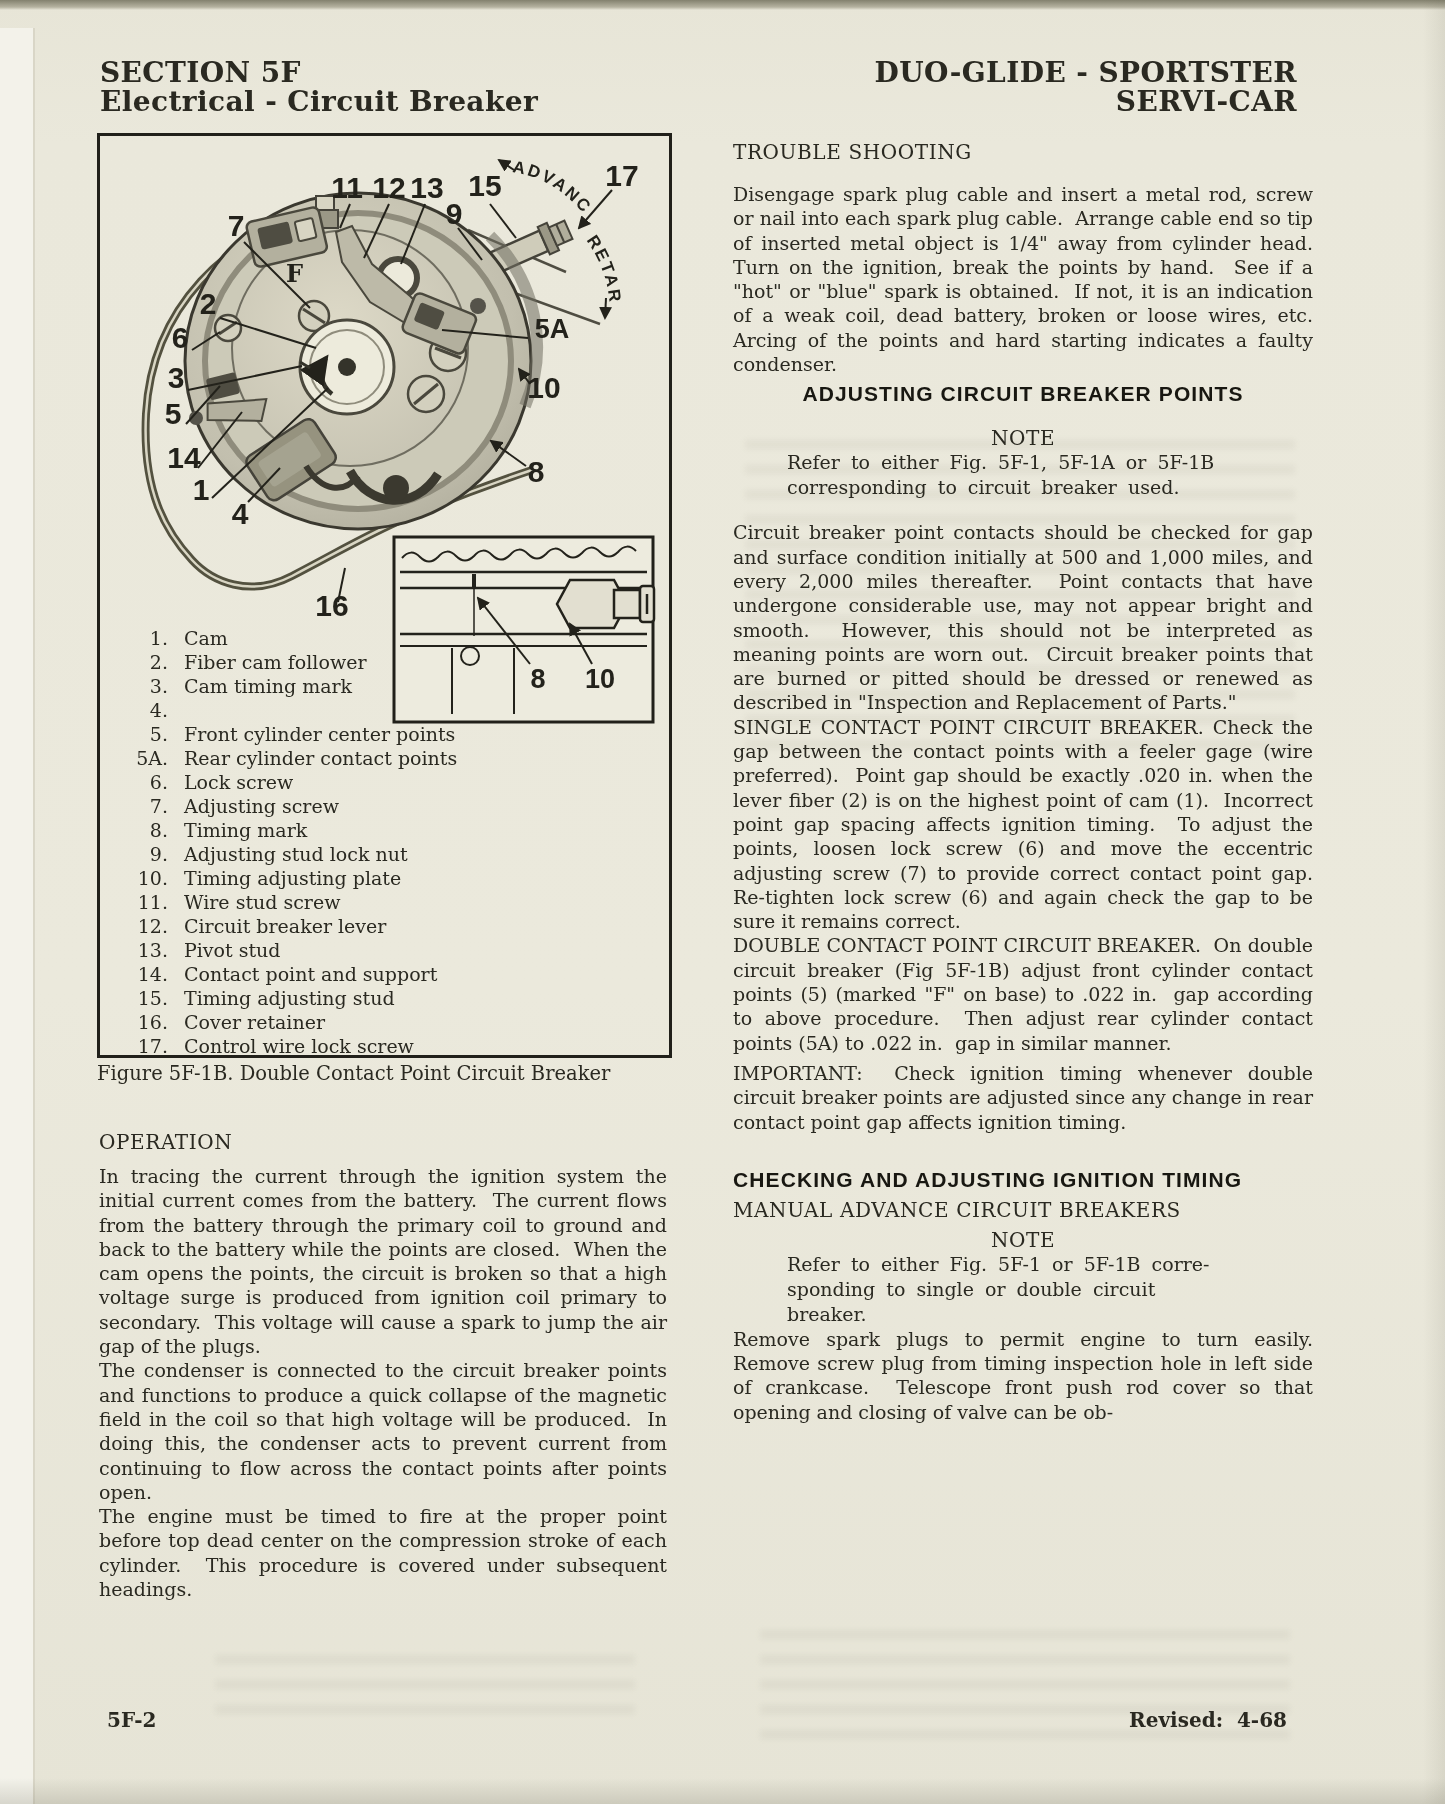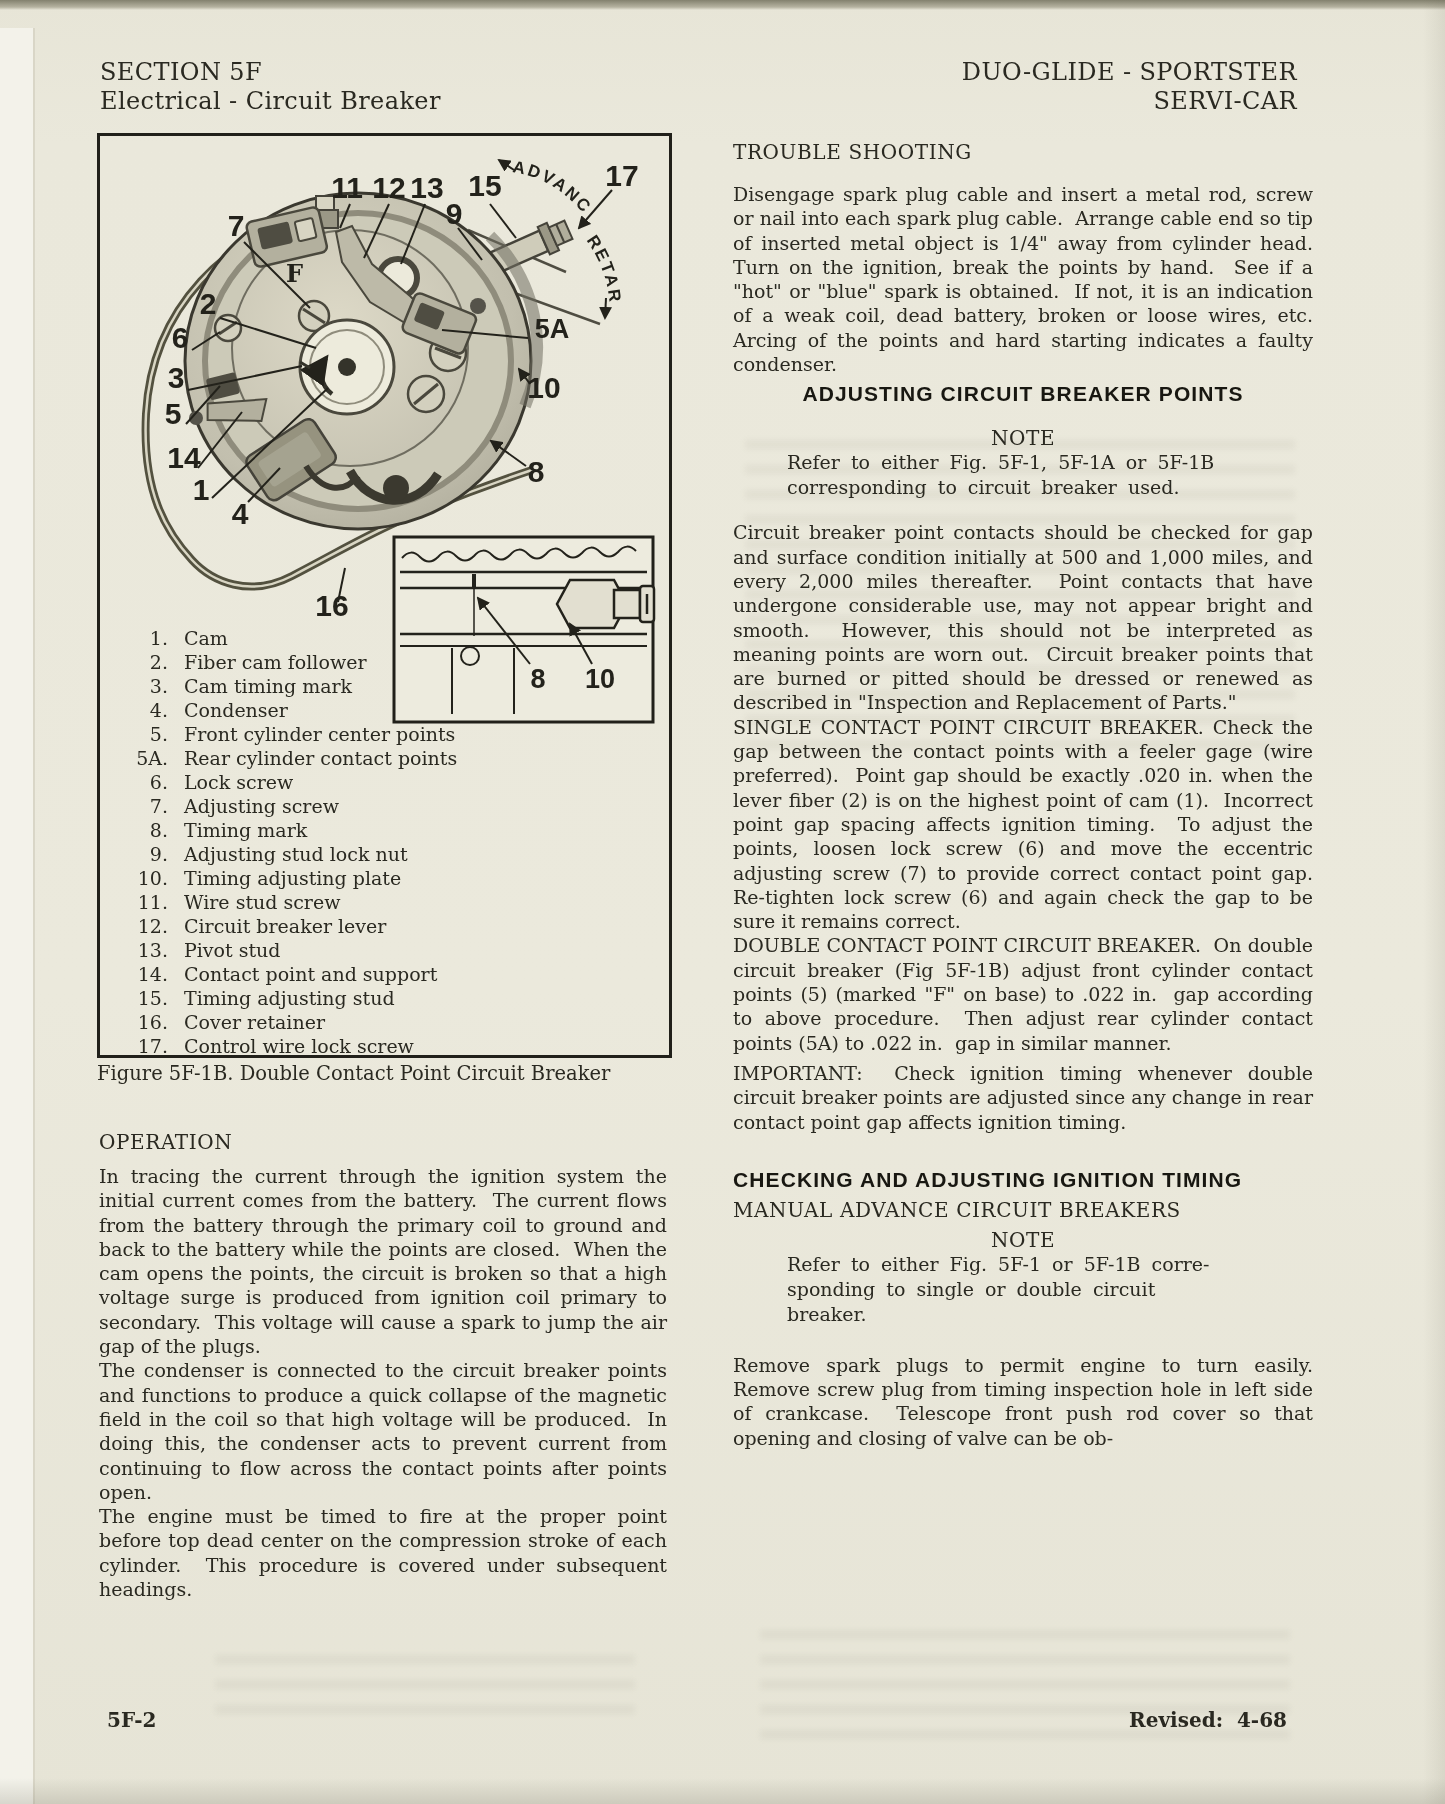--- a/index.html
+++ b/index.html
@@ -16,21 +16,21 @@
   }
   .edge-top{position:absolute;left:0;top:0;width:1445px;height:10px;
     background:linear-gradient(180deg,#83816e,#b5b2a0 70%,rgba(181,178,160,0));}
   .edge-left{position:absolute;left:0;top:28px;width:33px;height:1776px;
     background:#f3f2ea;border-right:2px solid #d9d6c7;}
   .edge-bottom{position:absolute;left:0;bottom:0;width:1445px;height:26px;
     background:linear-gradient(0deg,rgba(90,88,72,.18),rgba(90,88,72,0));}
   .edge-right{position:absolute;right:0;top:0;width:22px;height:1804px;
     background:linear-gradient(270deg,rgba(90,88,72,.10),rgba(90,88,72,0));}
 
-  .hdr{position:absolute;top:58px;font-weight:400;font-size:24px;line-height:29px;letter-spacing:.4px;}
+  .hdr{position:absolute;top:58px;font-weight:700;font-size:28px;line-height:29px;letter-spacing:.4px;}
   .hdr-left{left:100px;text-align:left;}
   .hdr-right{right:148px;text-align:right;}
 
   .figure-box{position:absolute;left:97px;top:133px;width:575px;height:925px;
     border:3px solid #21201a;box-sizing:border-box;background:transparent;}
   .figure-box svg{position:absolute;left:0;top:0;}
 
   .legend{position:absolute;left:16px;top:490px;width:545px;}
   .lg-row{display:flex;height:24px;font-size:19px;line-height:24px;}
   .lg-num{width:52px;text-align:right;padding-right:16px;flex:0 0 auto;}
@@ -46,21 +46,21 @@
   .p{font-size:19px;line-height:24.3px;text-align:justify;white-space:pre-wrap;}
   .hs{font-size:20px;line-height:24px;letter-spacing:.6px;}
   .hsans{font-family:"Liberation Sans","DejaVu Sans",sans-serif;font-weight:700;
     font-size:21px;line-height:24px;letter-spacing:1.1px;color:#181711;}
   .center{text-align:center;}
   .note-body{font-size:19px;line-height:25px;white-space:pre-line;
     padding-left:54px;width:440px;word-spacing:5px;}
 
   .mt10{margin-top:10px;}.mt12{margin-top:0;}.mt18{margin-top:18px;}
   .mt20{margin-top:20px;}.mt22{margin-top:6px;}.mt24{}
-  .mt26{margin-top:26px;}.mt34{margin-top:34px;}
+  .mt26{}.mt34{margin-top:34px;}
 
   .footer{position:absolute;font-size:20px;font-weight:700;white-space:pre;}
   .footer-left{left:107px;top:1708px;}
   .footer-right{right:158px;top:1708px;}
 
   .smudge{position:absolute;pointer-events:none;opacity:.45;filter:blur(3px);
     background:repeating-linear-gradient(180deg,rgba(118,115,96,.18) 0 9px,rgba(118,115,96,0) 9px 25px);}
 
   svg text{font-family:"Liberation Sans","DejaVu Sans",sans-serif;font-weight:700;fill:#23221b;}
   .co{font-size:30px;}
@@ -285,21 +285,20 @@
       <div class="lg-row">
           <span class="lg-num">2.</span>
           <span class="lg-label">Fiber cam follower</span>
         </div>
       <div class="lg-row">
           <span class="lg-num">3.</span>
           <span class="lg-label">Cam timing mark</span>
         </div>
       <div class="lg-row">
           <span class="lg-num">4.</span>
-          <span class="lg-label">Condenser</span>
         </div>
       <div class="lg-row">
           <span class="lg-num">5.</span>
           <span class="lg-label">Front cylinder center points</span>
         </div>
       <div class="lg-row">
           <span class="lg-num">5A.</span>
           <span class="lg-label">Rear cylinder contact points</span>
         </div>
       <div class="lg-row">

